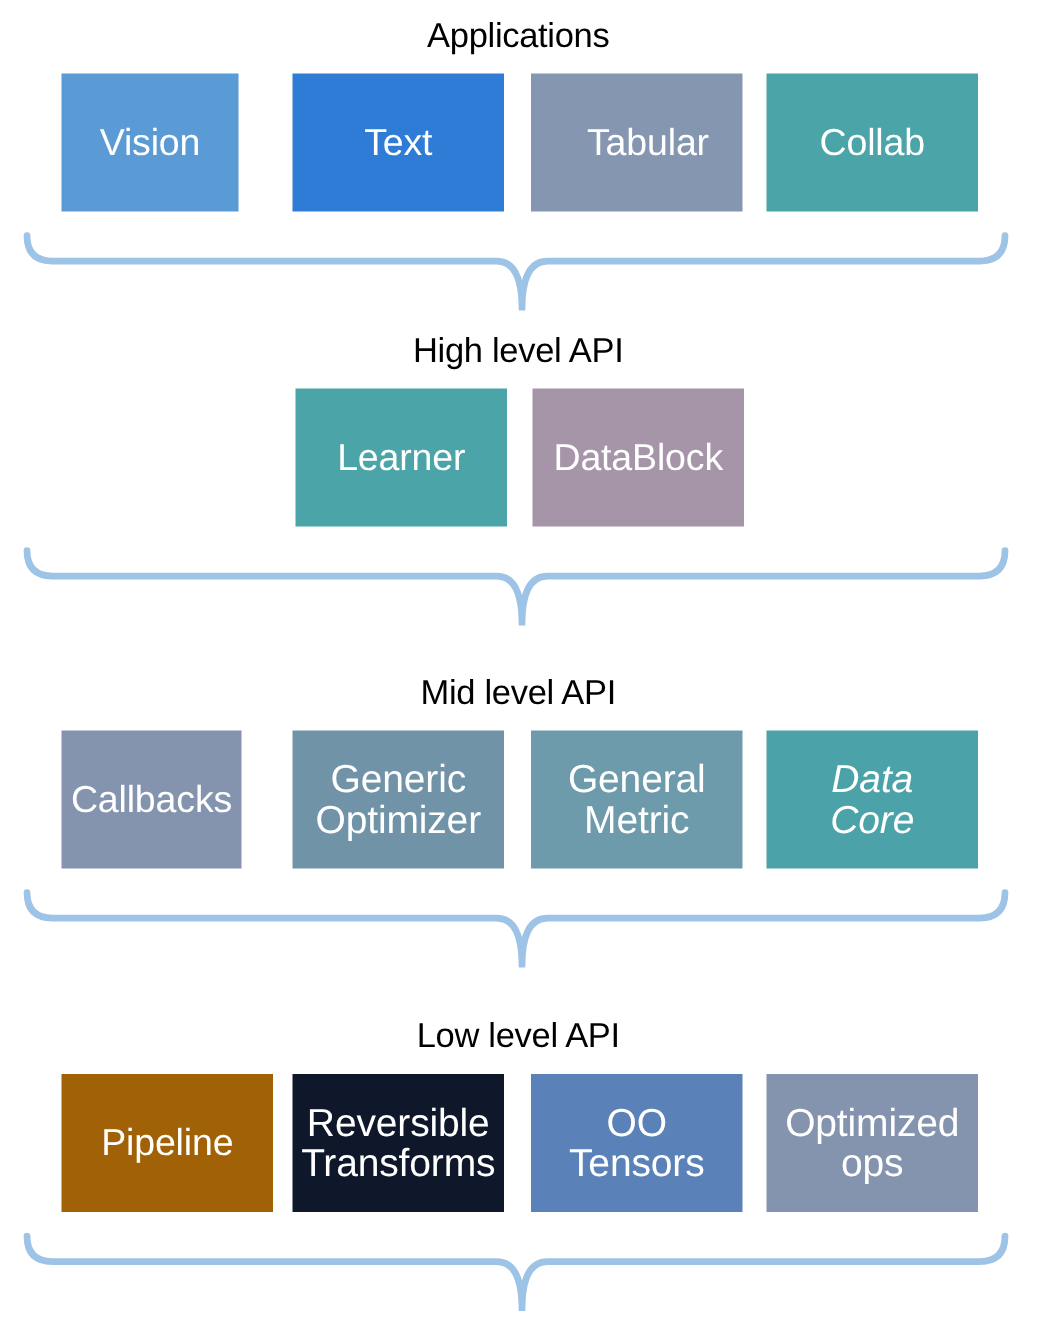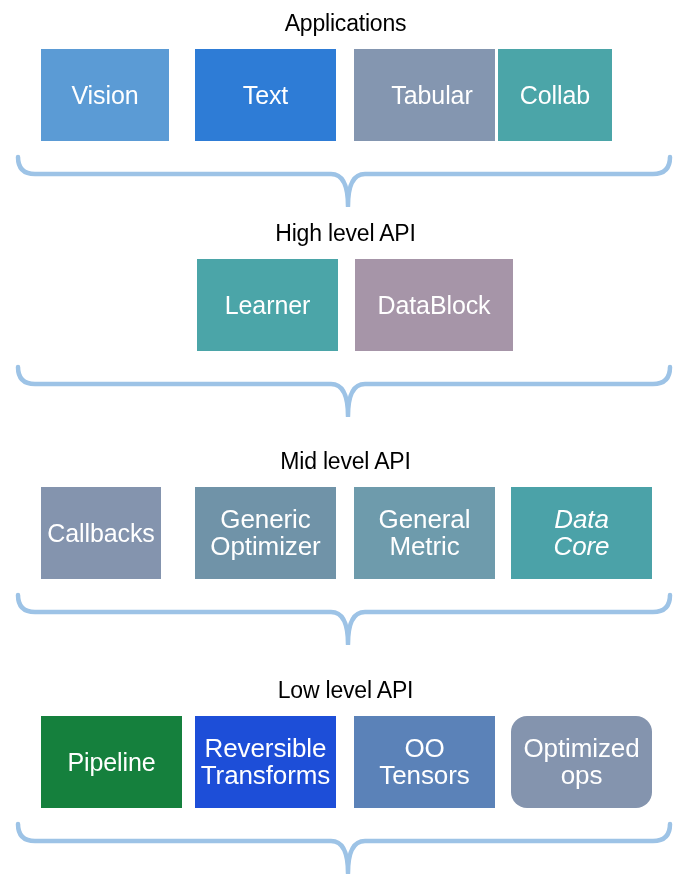--- a/index.html
+++ b/index.html
@@ -69,37 +69,37 @@
   #layer-low         { top: 671px; }
 </style>
 </head>
 <body>
 
 <div id="diagram">
 
   <div class="layer" id="layer-applications">
     <div class="layer-title">Applications</div>
     <div class="box-row">
-      <div class="node-box" style="left: 41px; width: 128px; background: rgb(91, 155, 213);">Vision</div>
+      <div class="node-box" style="left: 41px; width: 118px; background: rgb(91, 155, 213);">Vision</div>
       <div class="node-box" style="left: 195px; width: 141px; background: rgb(46, 124, 214);">Text</div>
       <div class="node-box" style="left: 354px; width: 141px; background: rgb(132, 150, 176); padding-left: 19px;">Tabular</div>
-      <div class="node-box" style="left: 498px; width: 114px; background: rgb(75, 165, 168);">Collab</div>
+      <div class="node-box" style="left: 511px; width: 141px; background: rgb(75, 165, 168);">Collab</div>
     </div>
     <div class="brace-wrap">
         <svg width="691" height="56" viewBox="0 0 691 56" xmlns="http://www.w3.org/2000/svg">
           <path d="M 18 6 Q 18 23 35 23 L 331 23 Q 348 23 348 55 Q 348 23 365 23 L 653 23 Q 670 23 670 6" fill="none" stroke="#9DC3E6" stroke-width="4.5" stroke-linecap="round" stroke-linejoin="round"></path>
         </svg>
       </div>
   </div>
 
   <div class="layer" id="layer-high">
     <div class="layer-title">High level API</div>
     <div class="box-row">
       <div class="node-box" style="left: 197px; width: 141px; background: rgb(75, 165, 168);">Learner</div>
-      <div class="node-box" style="left: 355px; width: 158px; background: rgb(166, 149, 168);">DataBlock</div>
+      <div class="node-box" style="left: 355px; width: 141px; background: rgb(166, 149, 168);">DataBlock</div>
     </div>
     <div class="brace-wrap">
         <svg width="691" height="56" viewBox="0 0 691 56" xmlns="http://www.w3.org/2000/svg">
           <path d="M 18 6 Q 18 23 35 23 L 331 23 Q 348 23 348 55 Q 348 23 365 23 L 653 23 Q 670 23 670 6" fill="none" stroke="#9DC3E6" stroke-width="4.5" stroke-linecap="round" stroke-linejoin="round"></path>
         </svg>
       </div>
   </div>
 
   <div class="layer" id="layer-mid">
     <div class="layer-title">Mid level API</div>
@@ -115,26 +115,26 @@
     <div class="brace-wrap">
         <svg width="691" height="56" viewBox="0 0 691 56" xmlns="http://www.w3.org/2000/svg">
           <path d="M 18 6 Q 18 23 35 23 L 331 23 Q 348 23 348 55 Q 348 23 365 23 L 653 23 Q 670 23 670 6" fill="none" stroke="#9DC3E6" stroke-width="4.5" stroke-linecap="round" stroke-linejoin="round"></path>
         </svg>
       </div>
   </div>
 
   <div class="layer" id="layer-low">
     <div class="layer-title">Low level API</div>
     <div class="box-row">
-      <div class="node-box" style="left: 41px; width: 141px; background: #15803d;">Pipeline</div>
-      <div class="node-box two-line" style="left: 195px; width: 141px; background: #1d4ed8;">Reversible
+      <div class="node-box" style="left: 41px; width: 141px; background: #a16207;">Pipeline</div>
+      <div class="node-box two-line" style="left: 195px; width: 141px; background: #0f172a;">Reversible
 Transforms</div>
       <div class="node-box two-line" style="left: 354px; width: 141px; background: rgb(91, 130, 184);">OO
 Tensors</div>
-      <div class="node-box two-line" style="left: 511px; width: 141px; background: rgb(132, 148, 174); border-radius: 16px;">Optimized
+      <div class="node-box two-line" style="left: 511px; width: 141px; background: rgb(132, 148, 174);">Optimized
 ops</div>
     </div>
     <div class="brace-wrap">
         <svg width="691" height="56" viewBox="0 0 691 56" xmlns="http://www.w3.org/2000/svg">
           <path d="M 18 6 Q 18 23 35 23 L 331 23 Q 348 23 348 55 Q 348 23 365 23 L 653 23 Q 670 23 670 6" fill="none" stroke="#9DC3E6" stroke-width="4.5" stroke-linecap="round" stroke-linejoin="round"></path>
         </svg>
       </div>
   </div>
 
 </div>

